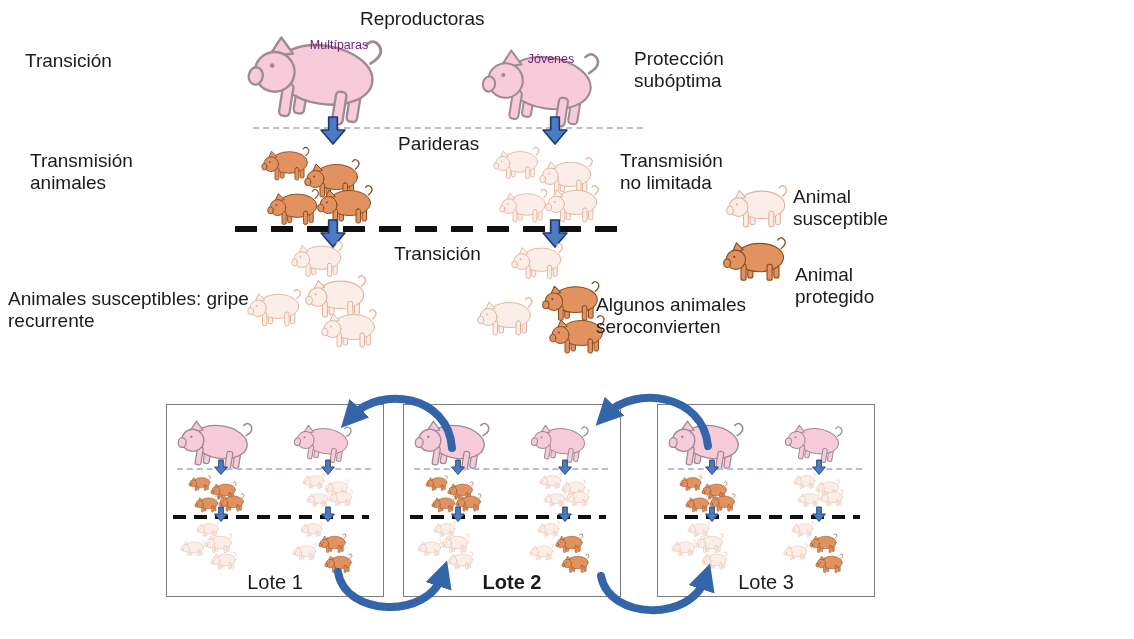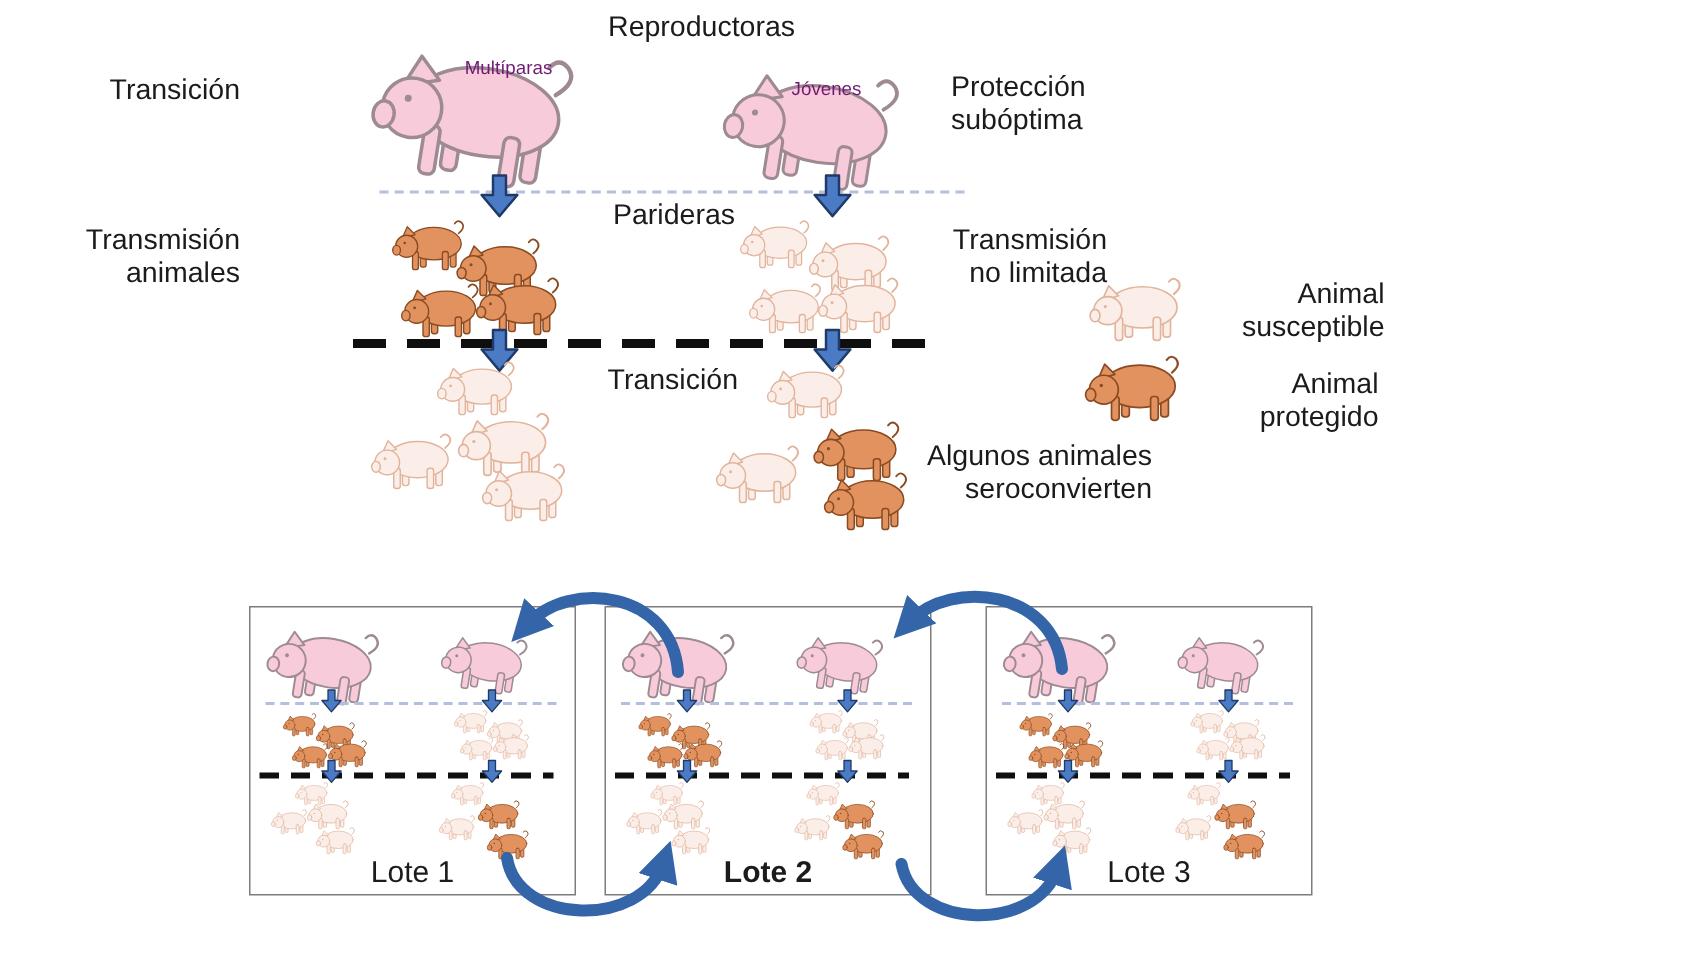--- a/index.html
+++ b/index.html
@@ -1,21 +1,21 @@
 <!DOCTYPE html>
 <html style="--c-sow-fill: #f8cbdb; --c-sow-stroke: #9d8a93; --c-protected-fill: #e2925e; --c-protected-stroke: #8a4a22; --c-susceptible-fill: #fbeee8; --c-susceptible-stroke: #e2b49c; --c-arrow-blue: #4a7bc4; --c-arrow-blue-edge: #1f3a68; --c-curve-blue: #3465a8; --c-dash-blue: #b3bfdd; --c-dash-black: #0f0f0f;"><head>
 <meta charset="utf-8">
 <style>
   html,body{margin:0;padding:0;background:#fff;}
   #canvas{
     position:relative;width:1134px;height:639px;background:#fff;overflow:hidden;
     font-family:"Liberation Sans", sans-serif;color:#1b1b1b;
   }
   .lbl{position:absolute;font-size:19px;line-height:1.18;}
-  .ctr{text-align:right;}
+  .ctr{text-align:left;}
   .small-lbl{position:absolute;font-size:12.5px;color:#701a75;text-align:center;}
   .pig{position:absolute;height:auto;aspect-ratio:3/2;overflow:visible;}
   .p-sow {--pf:var(--c-sow-fill,#f8cbdb); --ps:var(--c-sow-stroke,#9d8a93);}
   .p-prot{--pf:var(--c-protected-fill,#e2925e); --ps:var(--c-protected-stroke,#8a4a22);}
   .p-susc{--pf:var(--c-susceptible-fill,#fbeee8); --ps:var(--c-susceptible-stroke,#e2b49c);}
   .graze{transform:rotate(9deg);}
   .barrow{position:absolute;height:auto;aspect-ratio:24/26;overflow:visible;}
   .dash-blue{position:absolute;height:0;border-top:2px dashed var(--c-dash-blue,#b3bfdd);}
   .dash-black{position:absolute;height:6px;
     background:repeating-linear-gradient(90deg,var(--c-dash-black,#0f0f0f) 0 22px,transparent 22px 36px);}
@@ -136,30 +136,31 @@
   <svg class="pig p-susc" style="left:478px;top:296px;width:60px" viewBox="0 0 120 80">
       <use href="#pig-shape"></use>
     </svg>
   <svg class="pig p-prot" style="left:543px;top:280px;width:62px" viewBox="0 0 120 80">
       <use href="#pig-shape"></use>
     </svg>
   <svg class="pig p-prot" style="left:550px;top:314px;width:60px" viewBox="0 0 120 80">
       <use href="#pig-shape"></use>
     </svg>
 
+  <div class="lbl ctr" style="left:8px;top:288px;width:256px">Animales susceptibles: gripe recurrente</div>
   <div class="lbl ctr" style="left:596px;top:294px;width:172px">Algunos animales seroconvierten</div>
 
   <svg class="pig p-susc" style="left:727px;top:184px;width:66px" viewBox="0 0 120 80">
       <use href="#pig-shape"></use>
     </svg>
   <div class="lbl ctr" style="left:793px;top:186px;width:130px">Animal susceptible</div>
   <svg class="pig p-prot" style="left:724px;top:236px;width:68px" viewBox="0 0 120 80">
       <use href="#pig-shape"></use>
     </svg>
-  <div class="lbl ctr" style="left:795px;top:246px;width:124px">Animal protegido</div>
+  <div class="lbl ctr" style="left:795px;top:264px;width:124px">Animal protegido</div>
 
   <div id="batches">
       <div class="batch-box" style="left: 166px;">
       <svg class="pig p-sow graze" style="left:12px;top:12px;width:78px" viewBox="0 0 120 80">
           <use href="#pig-shape"></use>
         </svg>
       <svg class="pig p-sow graze" style="left:128px;top:17px;width:60px" viewBox="0 0 120 80">
           <use href="#pig-shape"></use>
         </svg>
       <div class="dash-blue" style="left:10px;top:63px;width:194px"></div>

